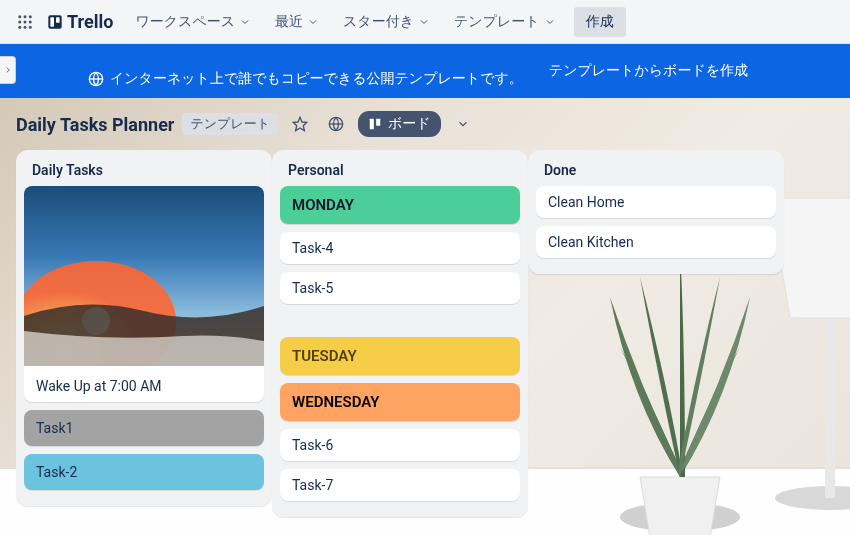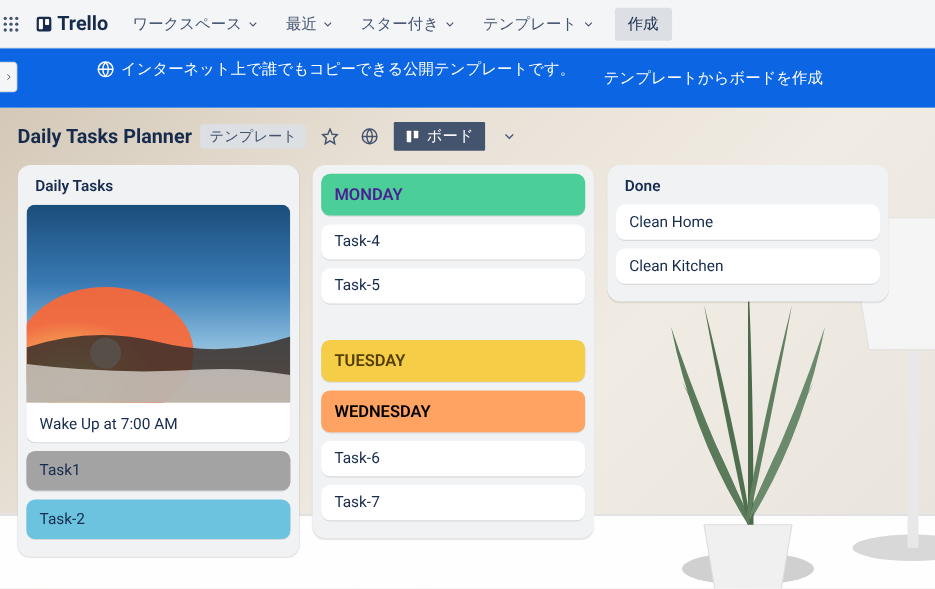--- a/index.html
+++ b/index.html
@@ -1,46 +1,46 @@
 <!DOCTYPE html>
 <html><head>
 <meta charset="utf-8">
 <style>
 * { margin: 0; padding: 0; box-sizing: border-box; font-family: -apple-system, BlinkMacSystemFont, "Segoe UI", Roboto, "Noto Sans", sans-serif; }
 body { width: 850px; height: 535px; overflow: hidden; background: #f4f5f7; }
-.topbar { height: 44px; background: #f4f5f7; display: flex; align-items: center; padding: 0 0; gap: 4px; border-bottom: 1px solid rgba(0,0,0,0.08); }
+.topbar { height: 44px; background: #f4f5f7; display: flex; align-items: center; padding: 0 15px; gap: 4px; border-bottom: 1px solid rgba(0,0,0,0.08); }
 .apps-icon { width: 20px; height: 20px; display: flex; align-items: center; justify-content: center; cursor: pointer; }
 .logo { display: flex; align-items: center; gap: 4px; font-weight: 700; font-size: 18px; color: #172B4D; padding: 0 8px; cursor: pointer; }
 .logo-icon { width: 16px; height: 16px; }
 .nav-item { display: flex; align-items: center; gap: 4px; padding: 6px 10px; color: #44546F; font-size: 14px; cursor: pointer; border-radius: 3px; justify-content: center; }
 .chevron { width: 12px; height: 12px; }
 .create-btn { background: #DCDFE4; color: #172B4D; padding: 6px 12px; border-radius: 3px; font-size: 14px; cursor: pointer; margin-left: 4px; }
-.banner { background: #0C66E4; color: #fff; display: flex; align-items: flex-start; justify-content: center; padding: 10px 16px; gap: 12px; font-size: 14px; position: relative; }
+.banner { background: #0C66E4; color: #fff; display: flex; align-items: flex-end; justify-content: center; padding: 10px 16px; gap: 12px; font-size: 14px; position: relative; }
 .banner-text { display: flex; align-items: center; gap: 6px; }
 .banner-btn { background: #0C66E4; border: none; color: #fff; padding: 8px 14px; font-size: 14px; cursor: pointer; border-radius: 3px; }
 .expand-tab { position: absolute; left: 0; top: 56px; width: 16px; height: 28px; background: #f4f5f7; border: 1px solid rgba(0,0,0,0.15); border-left: none; border-radius: 0 4px 4px 0; display: flex; align-items: center; justify-content: center; cursor: pointer; z-index: 10; }
 .board-area { position: relative; height: calc(535px - 44px - 42px); background: linear-gradient(135deg, #d4c9b8 0%, #e8e0d5 30%, #f0ebe3 60%, #e8e4dd 100%); overflow: hidden; }
 .board-bg { position: absolute; inset: 0; }
 .plant { position: absolute; right: 20px; bottom: 0; width: 300px; height: 400px; }
 .lamp { position: absolute; right: -40px; top: 20px; width: 200px; height: 400px; }
 .desk { position: absolute; bottom: 0; left: 0; right: 0; height: 80px; background: #fefefe; border-top: 2px solid #e0e0e0; }
 .board-header { position: relative; display: flex; align-items: center; gap: 8px; padding: 12px 16px; }
 .board-title { font-size: 18px; font-weight: 700; color: #172B4D; }
 .badge { background: #DCDFE4; color: #44546F; padding: 2px 8px; border-radius: 3px; font-size: 13px; }
 .hdr-icon { width: 28px; height: 28px; display: flex; align-items: center; justify-content: center; cursor: pointer; border-radius: 3px; color: #44546F; }
-.view-btn { background: #44546F; color: #fff; padding: 4px 10px; border-radius: 1px; display: flex; align-items: center; gap: 6px; font-size: 14px; cursor: pointer; font-weight: 500; }
+.view-btn { background: #44546F; color: #fff; padding: 4px 10px; border-radius: 11px; display: flex; align-items: center; gap: 6px; font-size: 14px; cursor: pointer; font-weight: 500; }
 .view-chevron { width: 28px; height: 28px; display: flex; align-items: center; justify-content: center; cursor: pointer; border-radius: 3px; color: #44546F; }
-.board-canvas { position: relative; display: flex; gap: 12px; padding: 0 16px; align-items: flex-start; }
+.board-canvas { position: relative; display: flex; padding: 0 16px; align-items: flex-start; }
 .list { background: #f1f2f4; border-radius: 12px; width: 256px; padding: 8px; flex-shrink: 0; box-shadow: 0 1px 1px rgba(0,0,0,0.1); }
 .list-title { font-size: 14px; font-weight: 600; color: #172B4D; padding: 4px 8px 8px; }
 .card { background: #fff; border-radius: 8px; box-shadow: 0 1px 0 rgba(0,0,0,0.1); margin-bottom: 8px; overflow: hidden; cursor: pointer; }
 .card-cover { width: 100%; height: 180px; }
 .card-text { padding: 8px 12px; font-size: 14px; color: #172B4D; }
 .card.colored { padding: 10px 12px; color: #172B4D; font-size: 14px; }
-.card.monday { background: #4BCE97; font-weight: 600; font-size: 15px; color: #4c1d95; }
+.card.monday { background: #4BCE97; font-weight: 600; font-size: 15px; color: #0f172a; }
 .card.tuesday { background: #F5CD47; font-weight: 600; font-size: 15px; color: #533F04; margin-top: 33px; }
 .card.wednesday { background: #FEA362; font-weight: 600; font-size: 15px; color: #000000; }
 .card.task1 { background: #a3a3a3; }
 .card.task2 { background: #6CC3E0; }
 </style>
 </head>
 <body>
 
 <div class="topbar">
   <div class="apps-icon">
@@ -184,20 +184,21 @@
           <path d="M0 130 Q60 110 120 125 Q180 140 240 120 L240 180 L0 180 Z" fill="#3a2f2a" opacity="0.85"></path>
           <path d="M0 145 Q80 155 160 150 Q200 148 240 155 L240 180 L0 180 Z" fill="#e8e4dd" opacity="0.7"></path>
         </svg>
         <div class="card-text">Wake Up at 7:00 AM</div>
       </div>
       <div class="card colored task1">Task1</div>
       <div class="card colored task2">Task-2</div>
     </div>
 
     <div class="list">
+      <div class="list-title">Personal</div>
       <div class="card colored monday">MONDAY</div>
       <div class="card">
           <div class="card-text">Task-4</div>
         </div>
       <div class="card">
           <div class="card-text">Task-5</div>
         </div>
       <div class="card colored tuesday">TUESDAY</div>
       <div class="card colored wednesday">WEDNESDAY</div>
       <div class="card">

